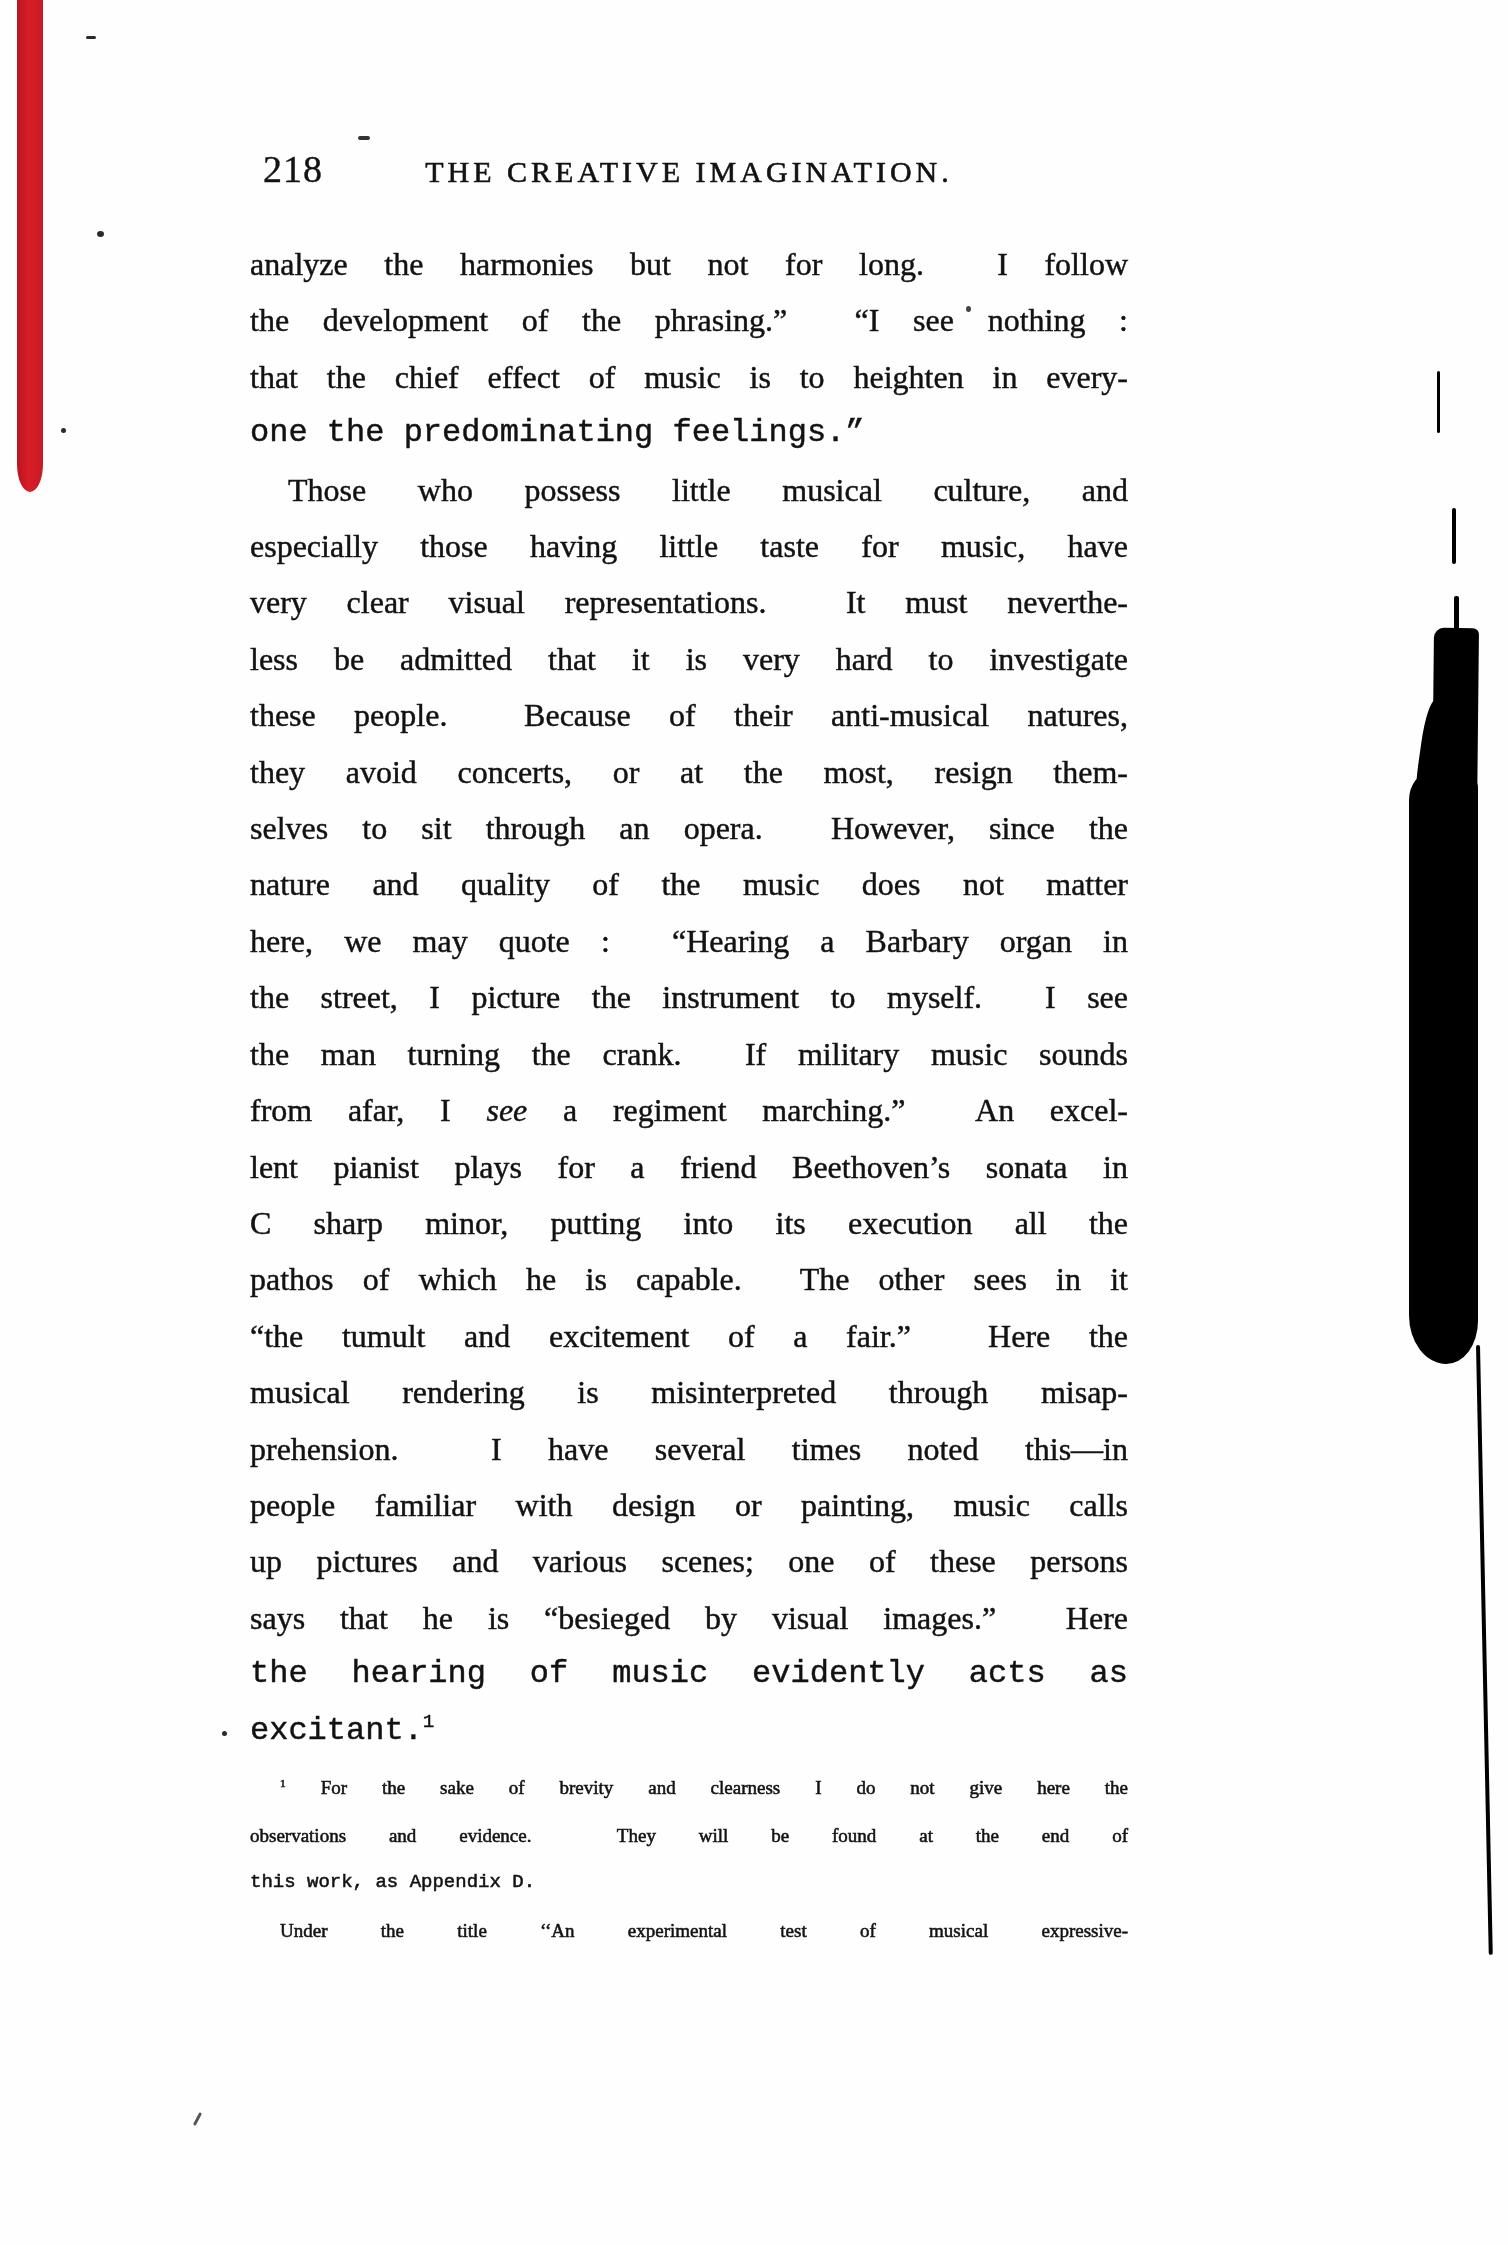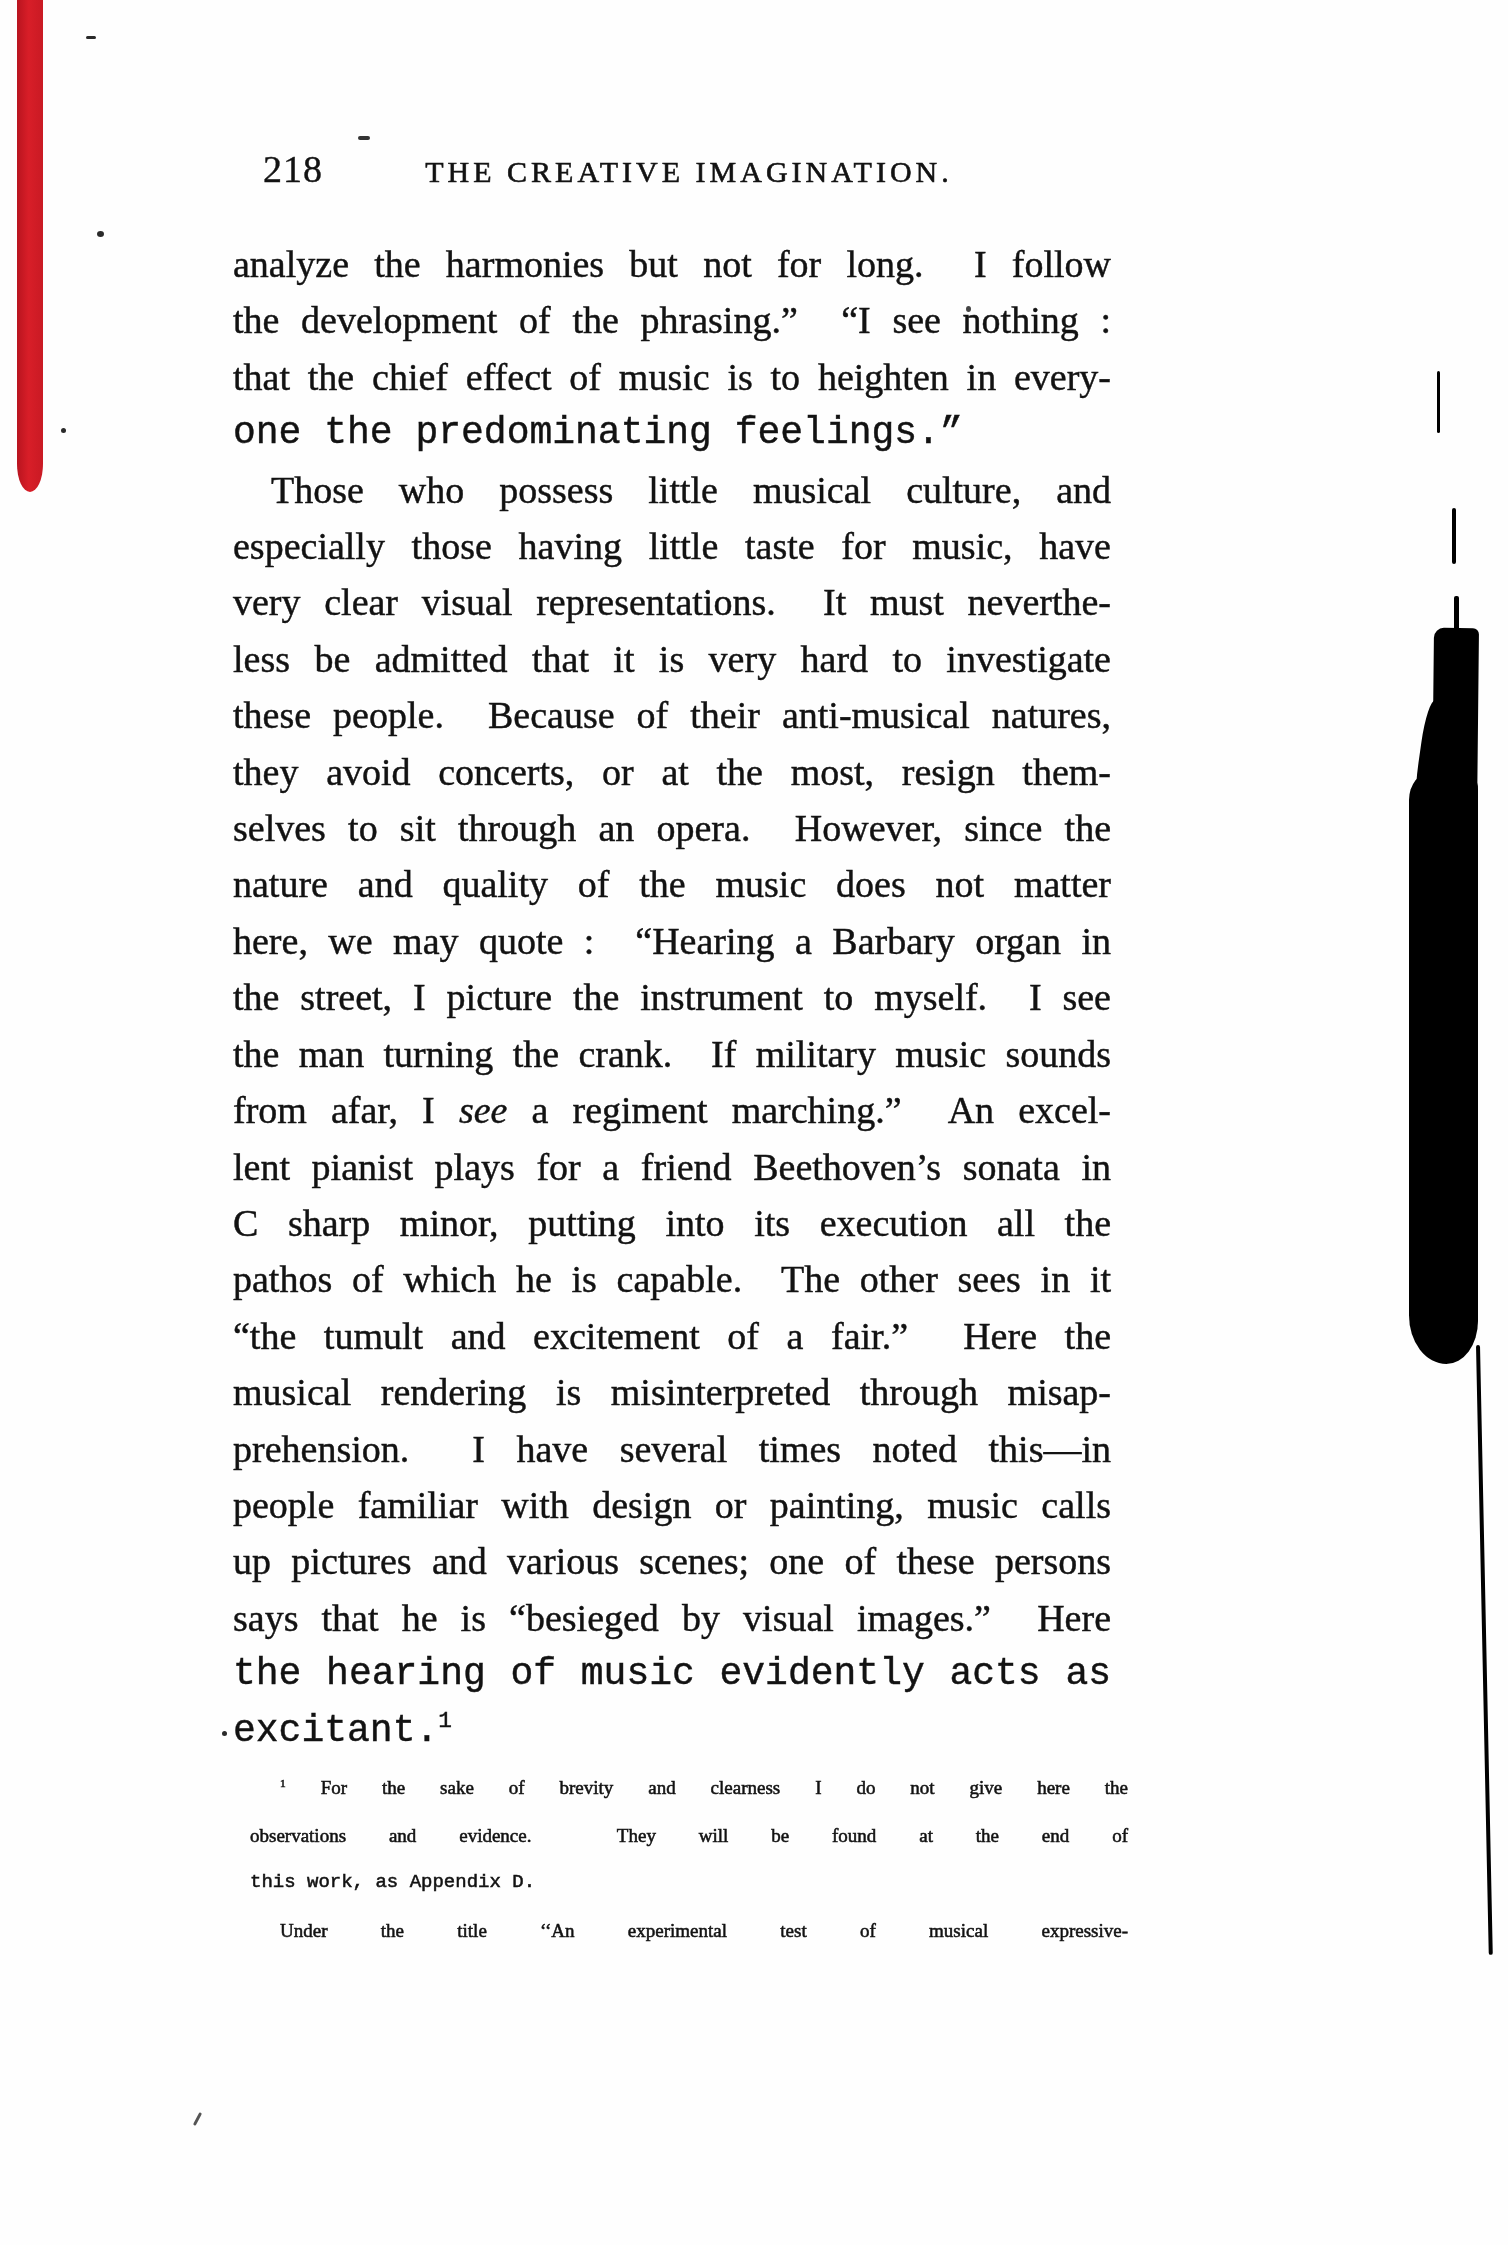--- a/index.html
+++ b/index.html
@@ -19,22 +19,22 @@
   }
   .running-head{
     position:absolute;left:250px;top:157px;width:878px;
     text-align:center;
     font-size:30px;line-height:1;letter-spacing:4px;
     -webkit-text-stroke:0.6px #141414;
     white-space:nowrap;
   }
   
   .body-text{
-    position:absolute;left:233px;top:236px;width:878px;
-    font-size:38px;line-height:56.4px;
+    position:absolute;left:250px;top:236px;width:878px;
+    font-size:32px;line-height:56.4px;
     -webkit-text-stroke:0.45px #141414;
   }
   .footnote{
     position:absolute;left:250px;top:1764px;width:878px;
     font-size:19px;line-height:47.5px;
     -webkit-text-stroke:0.55px #141414;
   }
   .line,.fline{
     text-align:justify;
     text-align-last:justify;

